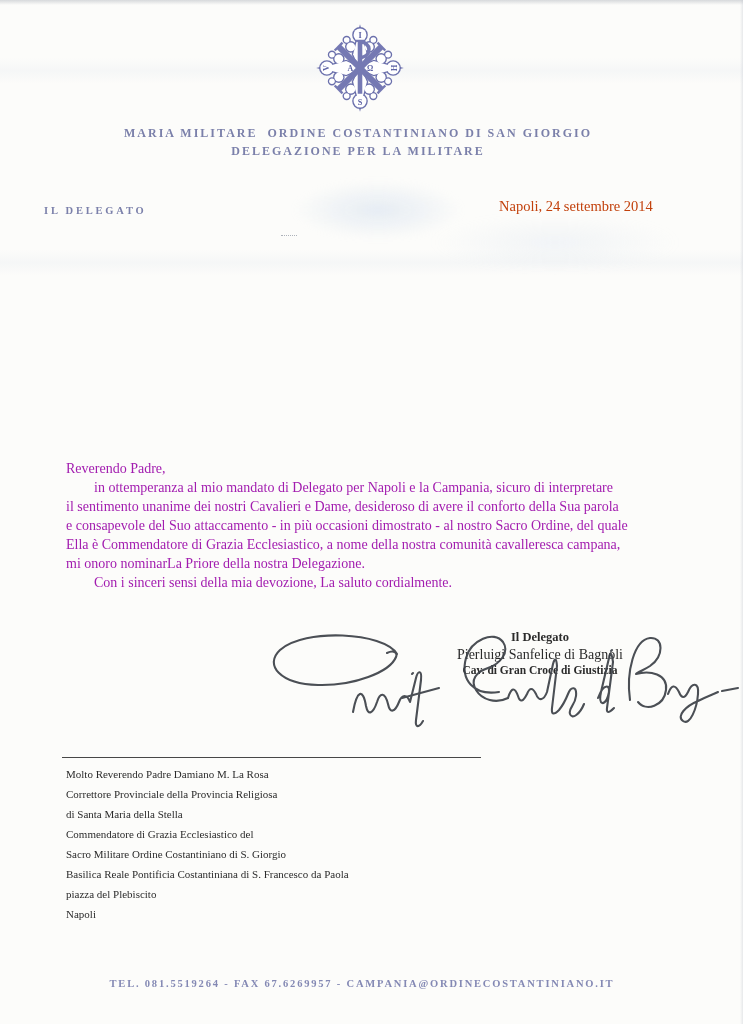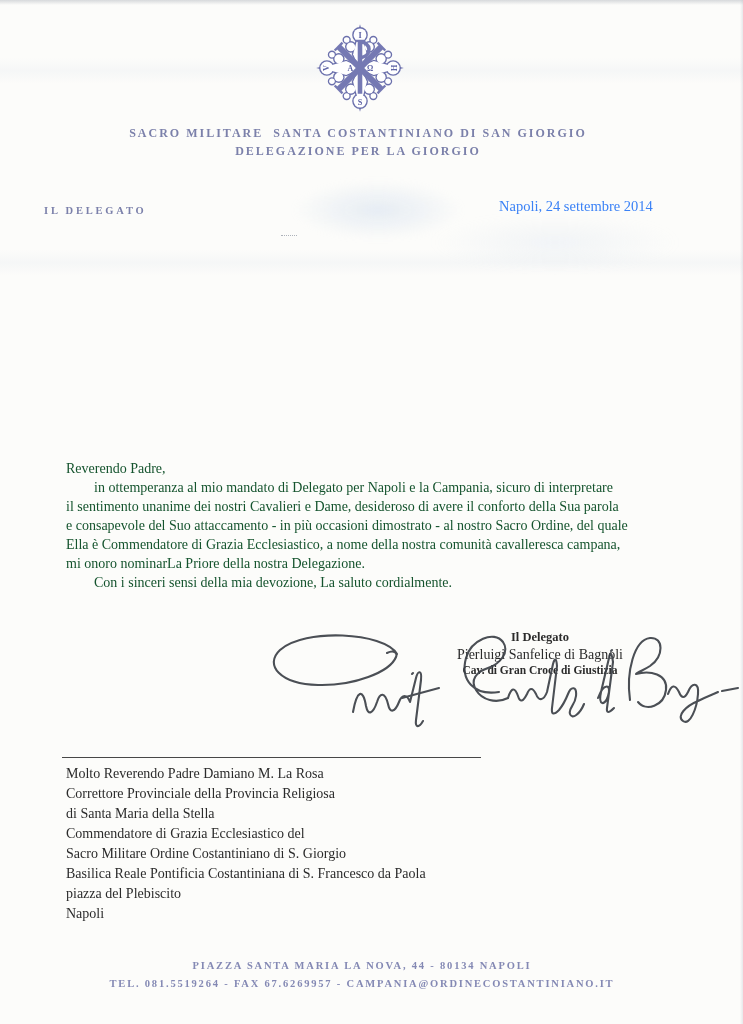--- a/index.html
+++ b/index.html
@@ -22,34 +22,34 @@
   .tinymark{position:absolute;left:281px;top:235px;width:16px;height:2px;border-top:1px dotted #9aa0ab;opacity:.8;}
 
   
   .emblem{position:absolute;left:314px;top:22px;width:92px;height:92px;}
   .org1{position:absolute;left:0;top:126px;width:716px;text-align:center;
     font-weight:bold;font-size:12px;letter-spacing:2px;color:#7b80aa;white-space:pre;}
   .org2{position:absolute;left:0;top:144px;width:716px;text-align:center;
     font-weight:bold;font-size:12px;letter-spacing:2px;color:#7b80aa;}
   .role{position:absolute;left:44px;top:205px;
     font-weight:bold;font-size:10.5px;letter-spacing:2.8px;color:#7b80aa;}
-  .date{position:absolute;left:499px;top:198px;font-size:14.5px;color:#3b82f6;}
+  .date{position:absolute;left:499px;top:198px;font-size:14.5px;color:#c2410c;}
 
   
   .subject{position:absolute;left:66px;top:319px;font-size:14px;color:#2e2e2e;}
   .bodytext{position:absolute;left:66px;top:459px;font-size:14px;line-height:19px;
-    color:#14532d;white-space:pre;}
+    color:#a21caf;white-space:pre;}
   .sigblock{position:absolute;left:430px;top:630px;width:220px;text-align:center;color:#2b2b2b;}
   .sig-title{font-weight:bold;font-size:12.5px;}
   .sig-name{font-size:14px;margin-top:2px;}
   .sig-rank{font-weight:bold;font-size:11.5px;margin-top:1px;}
   .signature-svg{position:absolute;left:256px;top:622px;width:488px;height:118px;}
 
   .divider{position:absolute;left:62px;top:757px;width:419px;height:1px;background:#474747;}
-  .recipient{position:absolute;left:66px;top:764px;font-size:14px;line-height:20px;
+  .recipient{position:absolute;left:66px;top:764px;font-size:11px;line-height:20px;
     color:#2b2b2b;white-space:pre;}
 
   
   .footer1{position:absolute;left:0;top:960px;width:724px;text-align:center;
     font-weight:bold;font-size:10.5px;letter-spacing:1.8px;color:#8489b4;}
   .footer2{position:absolute;left:0;top:978px;width:724px;text-align:center;
     font-weight:bold;font-size:10.5px;letter-spacing:1.8px;color:#8489b4;}
 </style>
 </head>
 <body>
@@ -109,22 +109,22 @@
     <g fill="#5f64a6" font-family="Liberation Serif, serif" font-weight="bold" text-anchor="middle">
       <text x="50" y="17.5" font-size="9">I</text>
       <text x="39.5" y="53" font-size="8.5">A</text>
       <text x="61" y="53" font-size="8.5">Ω</text>
       <text x="87" y="53" font-size="9" transform="rotate(90 87 50)">H</text>
       <text x="13" y="53" font-size="9" transform="rotate(-90 13 50)">V</text>
       <text x="50" y="90.5" font-size="9">S</text>
     </g>
   </svg>
 
-  <div class="org1">SACRO MILITARE  SANTA COSTANTINIANO DI SAN GIORGIO</div>
-  <div class="org2">DELEGAZIONE PER LA GIORGIO</div>
+  <div class="org1">MARIA MILITARE  ORDINE COSTANTINIANO DI SAN GIORGIO</div>
+  <div class="org2">DELEGAZIONE PER LA MILITARE</div>
   <div class="role">IL DELEGATO</div>
   <div class="date">Napoli, 24 settembre 2014</div>
 
   <div class="bodytext">Reverendo Padre,
         in ottemperanza al mio mandato di Delegato per Napoli e la Campania, sicuro di interpretare
 il sentimento unanime dei nostri Cavalieri e Dame, desideroso di avere il conforto della Sua parola
 e consapevole del Suo attaccamento - in più occasioni dimostrato - al nostro Sacro Ordine, del quale
 Ella è Commendatore di Grazia Ecclesiastico, a nome della nostra comunità cavalleresca campana,
 mi onoro nominarLa Priore della nostra Delegazione.
         Con i sinceri sensi della mia devozione, La saluto cordialmente.</div>
@@ -154,16 +154,15 @@
   <div class="divider"></div>
   <div class="recipient">Molto Reverendo Padre Damiano M. La Rosa
 Correttore Provinciale della Provincia Religiosa
 di Santa Maria della Stella
 Commendatore di Grazia Ecclesiastico del
 Sacro Militare Ordine Costantiniano di S. Giorgio
 Basilica Reale Pontificia Costantiniana di S. Francesco da Paola
 piazza del Plebiscito
 Napoli</div>
 
-  <div class="footer1">PIAZZA SANTA MARIA LA NOVA, 44 - 80134 NAPOLI</div>
   <div class="footer2">TEL. 081.5519264 - FAX 67.6269957 - CAMPANIA@ORDINECOSTANTINIANO.IT</div>
 
 </div>
 
 </body></html>

